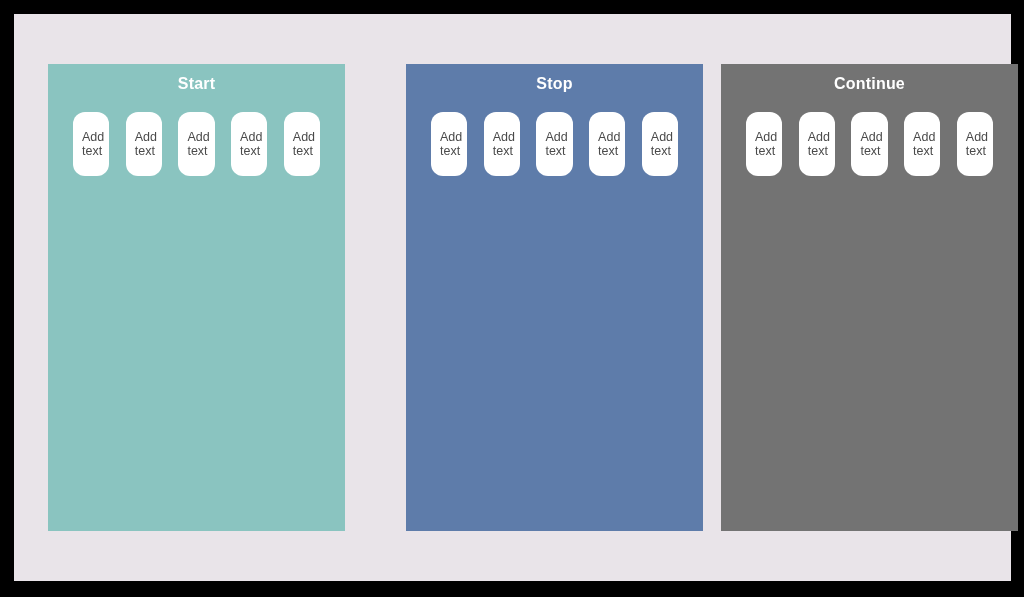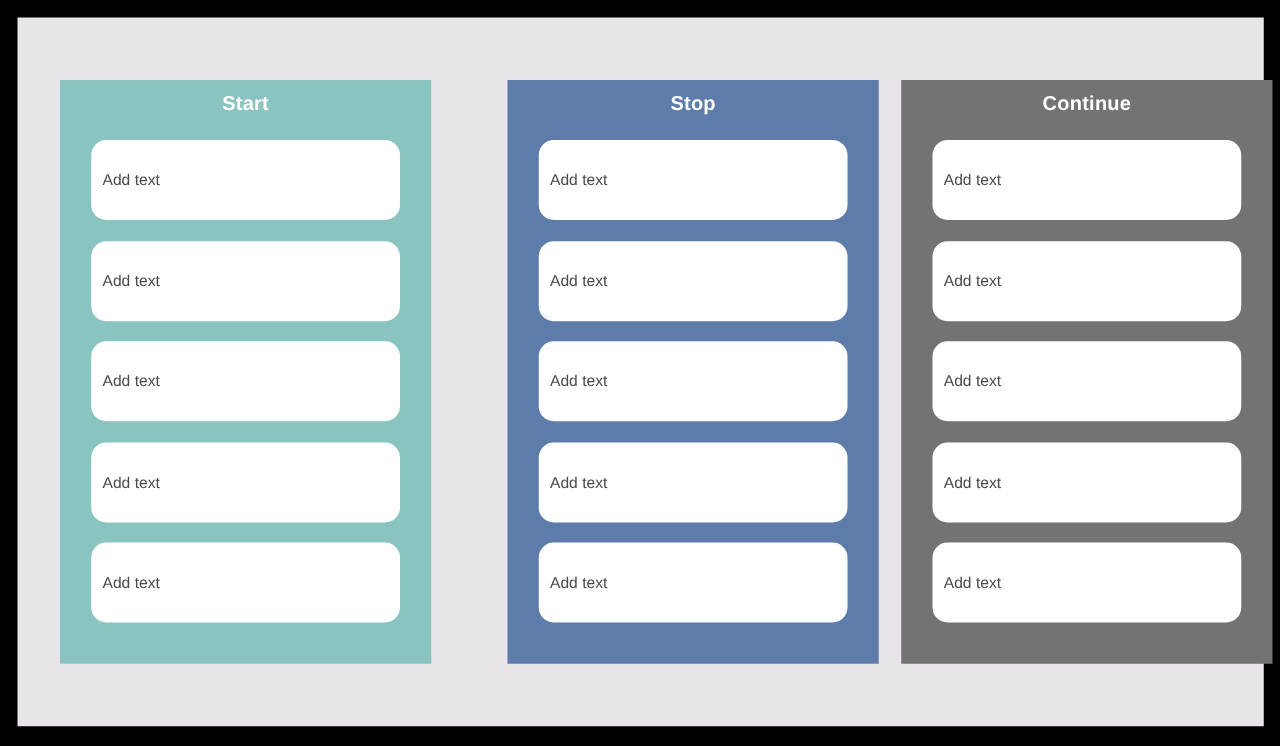--- a/index.html
+++ b/index.html
@@ -43,21 +43,21 @@
     text-align: center;
     font-size: 16px;
     font-weight: 600;
     letter-spacing: 0.2px;
     color: #ffffff;
     margin-bottom: 20px;
   }
 
   .cards {
     display: flex;
-    flex-direction: column;
+    flex-direction: row;
     gap: 16.5px;
   }
 
   .card {
     height: 64px;
     background: #ffffff;
     border-radius: 12px;
     display: flex;
     align-items: center;
     padding-left: 9px;

